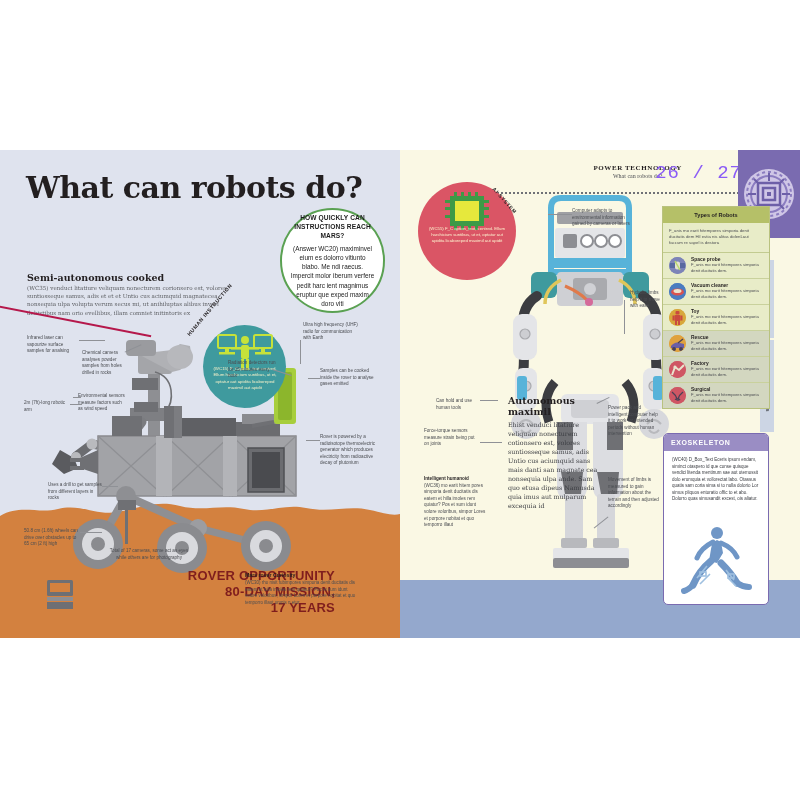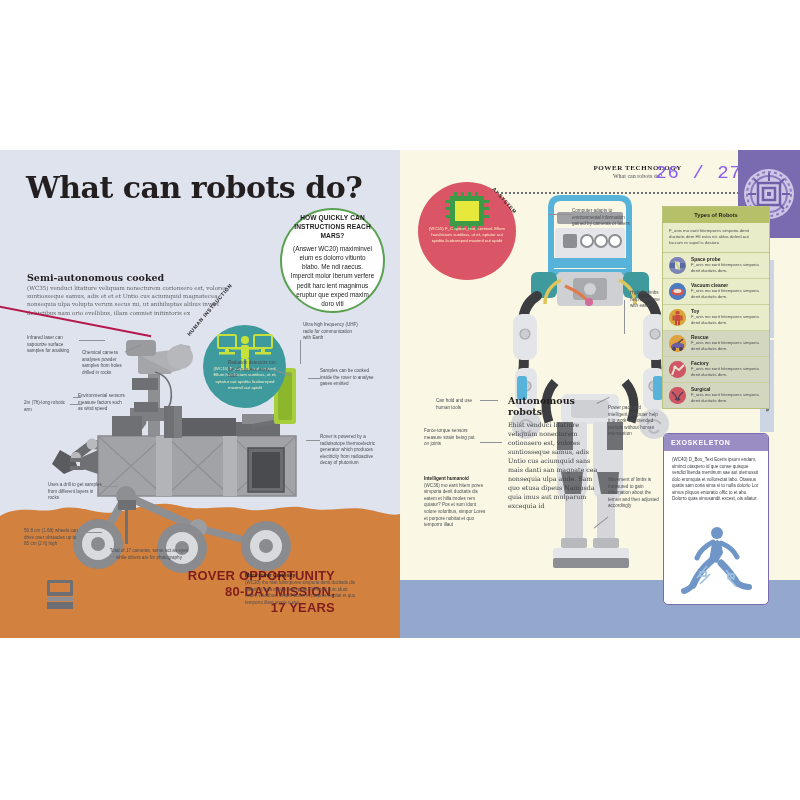--- a/index.html
+++ b/index.html
@@ -603,21 +603,21 @@
 
         <rect x="66" y="352" width="26" height="10" rx="2" fill="#b8b9bd"></rect>
         <rect x="98" y="352" width="26" height="10" rx="2" fill="#b8b9bd"></rect>
         <rect x="58" y="362" width="42" height="12" rx="2" fill="#e4e5e8"></rect>
         <rect x="92" y="362" width="42" height="12" rx="2" fill="#e4e5e8"></rect>
         <rect x="58" y="372" width="42" height="10" rx="2" fill="#8d8e93"></rect>
         <rect x="92" y="372" width="42" height="10" rx="2" fill="#8d8e93"></rect>
       </svg>
 
       <div id="auto-panel">
-        <h3>Autonomous robots</h3>
+        <h3>Autonomous maximil</h3>
         <p>Ehist venduci litatiure veliquam nonecturem cotionsero est, volores suntiosseque samus, adis Untio cus aciumquid sans mais danti san magnate cea nonsequia ulpa ande. Sam quo etusa dipeus Namusda quia imus aut mulparum excequia id</p>
       </div>
 
       <div class="tiny" style="left:172px;top:58px;width:60px;">Computer adapts to environmental information gained by cameras or lasers</div>
       <div class="leader" style="position:absolute;left:148px;top:64px;width:24px;height:0.8px;background:#8f9196;"></div>
 
       <div class="tiny" style="left:230px;top:140px;width:30px;">Hydrolic limbs help it to move with ease</div>
       <div class="leader" style="position:absolute;left:224px;top:150px;width:0.8px;height:34px;background:#8f9196;"></div>
 
       <div class="tiny" style="left:36px;top:248px;width:44px;">Can hold and use human tools</div>

